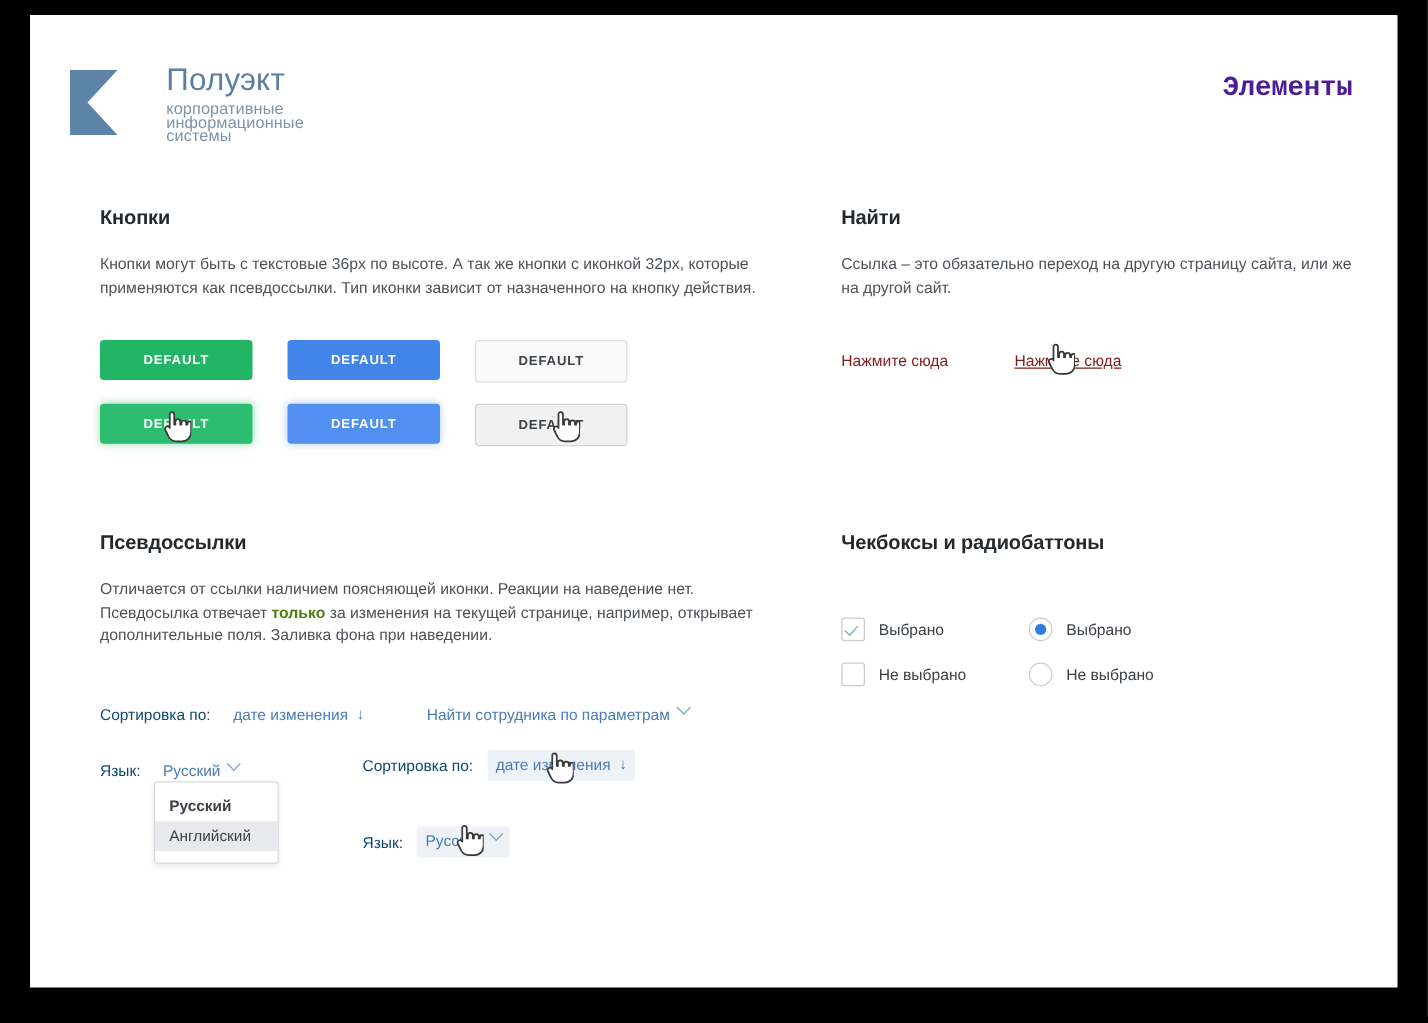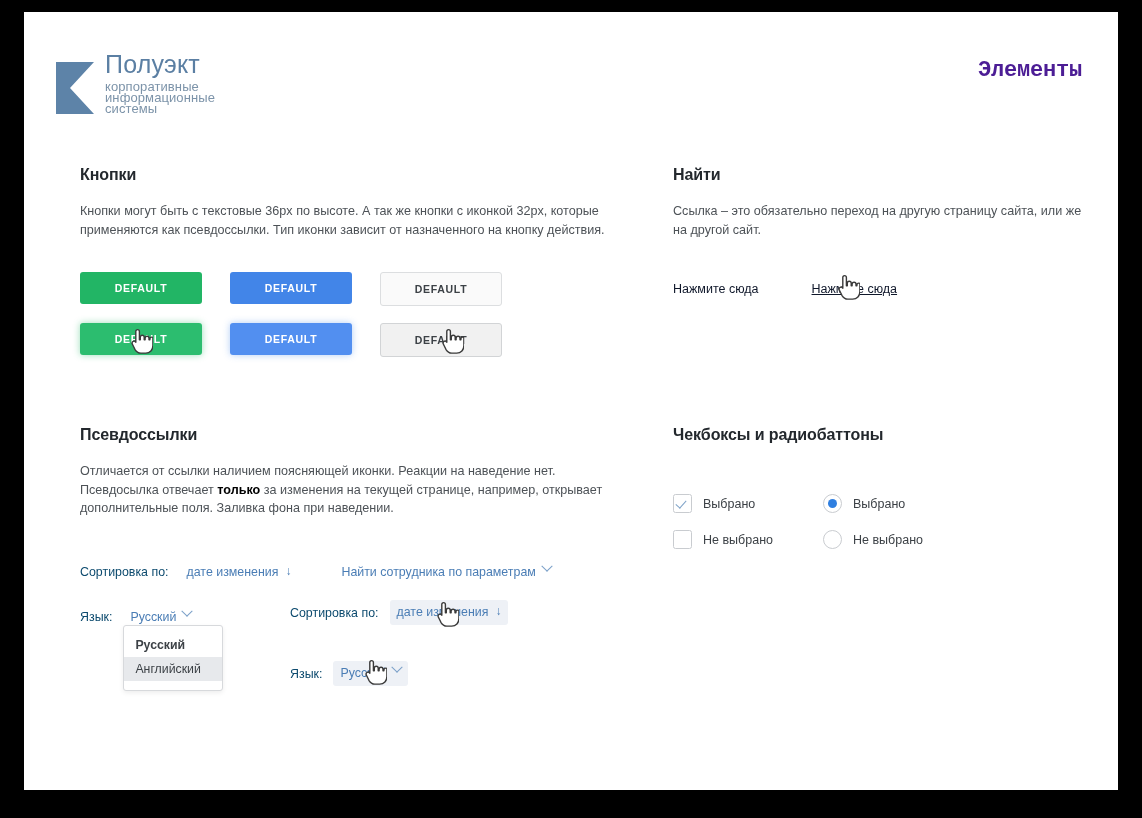--- a/index.html
+++ b/index.html
@@ -38,21 +38,22 @@
     position: absolute;
     left: 0; top: 0;
     width: 1094px;
     height: 120px;
   }
   .brand {
     position: absolute;
     left: 32px;
     top: 38px;
     display: flex;
-    align-items: flex-end;
+    align-items: center;
+    gap: 28px;
   }
   .brand-mark {
     width: 38px;
     height: 52px;
     flex: 0 0 auto;
     margin-right: 11px;
   }
   .brand-text {
     padding-top: 1px;
   }
@@ -98,21 +99,21 @@
     color: #23282d;
     letter-spacing: -0.1px;
   }
   p.sec-desc {
     margin: 14px 0 0 0;
     font-size: 12.6px;
     line-height: 18.5px;
     color: #4d5257;
     max-width: 545px;
   }
-  p.sec-desc b { font-weight: 700; color: #000000; }
+  p.sec-desc b { font-weight: 700; color: #4d7c0f; }
 
   
   .btn-grid {
     margin-top: 33px;
     display: grid;
     grid-template-columns: 122px 28px 122px 28px 122px;
     grid-auto-rows: 28px;
     row-gap: 23px;
   }
   .btn {
@@ -140,21 +141,21 @@
   .spacer { }
 
   
   .links-row {
     margin-top: 43px;
     display: flex;
     align-items: baseline;
   }
   .lnk {
     font-size: 12.5px;
-    color: #0f172a;
+    color: #7f1d1d;
     text-decoration: none;
     cursor: pointer;
   }
   .lnk.first { margin-right: 53px; }
   .lnk.hovered { text-decoration: underline; }
 
   
   .pl-row {
     margin-top: 42px;
     display: flex;

